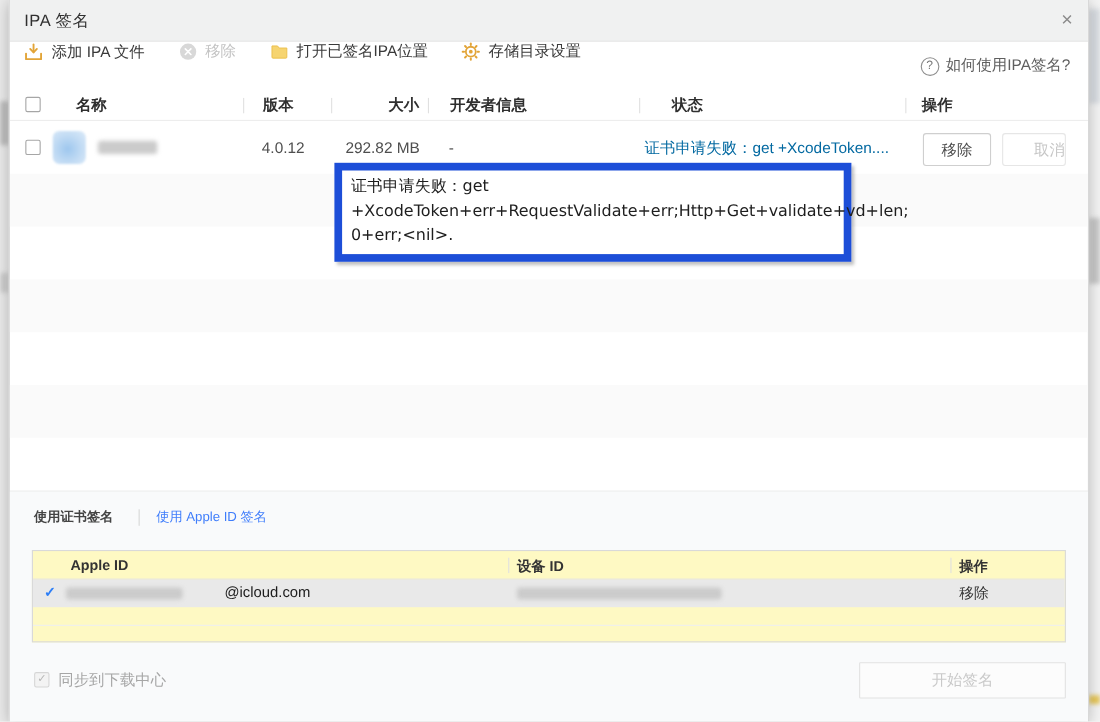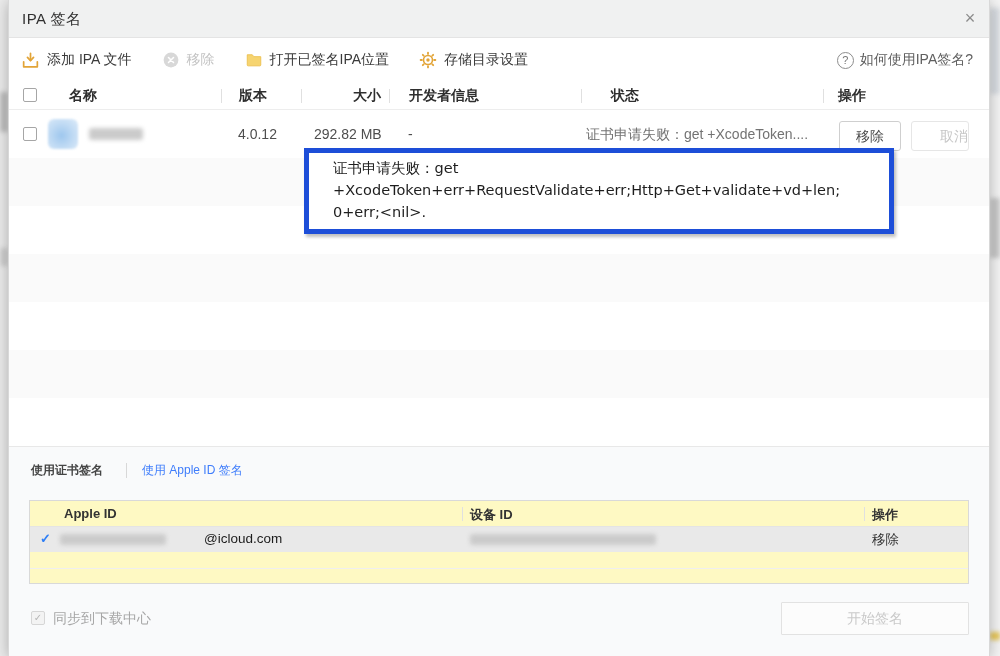--- a/index.html
+++ b/index.html
@@ -19,51 +19,51 @@
 
   
   .dialog { position:absolute; left:8px; top:0; width:982px; height:656px; background:#fff;
             box-shadow:0 2px 14px rgba(0,0,0,.28); border:1px solid #d8d8d8; border-top:none; border-bottom:none; }
 
   .titlebar { position:absolute; left:0; top:0; width:100%; height:38px; background:#f0f1f1; border-bottom:1px solid #e4e4e4; }
   .title { position:absolute; left:13px; top:10px; font-size:15px; font-weight:400; color:#303030; letter-spacing:.5px; }
   .close { position:absolute; right:8px; top:8px; width:22px; height:22px; color:#8b8b8b; font-size:18px; line-height:21px; text-align:center; cursor:pointer; }
 
   
-  .toolbar { position:absolute; left:0; top:38px; width:100%; height:44px; background:#fff; display:flex; align-items:center; padding-left:12px; }
+  .toolbar { position:absolute; left:0; top:38px; width:100%; height:44px; background:#fff; display:flex; align-items:flex-start; padding-left:12px; }
   .tbtn { display:flex; align-items:center; gap:7px; font-size:14px; color:#3a3a3a; margin-right:30px; cursor:pointer; white-space:nowrap; }
   .tbtn.disabled { color:#c3c3c3; cursor:default; }
   .tbtn svg { display:block; }
   .help { position:absolute; right:16px; top:0; height:44px; display:flex; align-items:center; gap:6px; color:#5f5f5f; font-size:14px; cursor:pointer; }
   .qmark { display:inline-block; width:17px; height:17px; border:1px solid #8d8d8d; border-radius:50%; font-size:11px; line-height:15px; text-align:center; color:#777; }
 
   
   .thead { position:absolute; left:0; top:82px; width:100%; height:28px; background:#fff; border-bottom:1px solid #ededed; font-size:14px; font-weight:700; color:#2f2f2f; }
   .thead span.lbl { position:absolute; top:5px; }
   .colsep { position:absolute; top:7px; width:0; height:14px; border-left:1px solid #e0e0e0; }
   .cb { position:absolute; width:14px; height:14px; border:1px solid #a6a6a6; border-radius:2px; background:#fff; cursor:pointer; }
 
   
   .row1 { position:absolute; left:0; top:110px; width:100%; height:48px; background:#fff; font-size:14px; color:#4e4e4e; }
   .appicon { position:absolute; left:39px; top:9px; width:30px; height:30px; border-radius:6px;
              background:radial-gradient(circle at 45% 55%, #9ec7ee 0%, #c3dcf4 55%, #ddebf9 100%); filter:blur(1px); }
   .blob { background:#cbcbcb; border-radius:3px; filter:blur(2px); position:absolute; }
-  .status-err { position:absolute; left:577px; top:16px; color:#737373; }
+  .status-err { position:absolute; left:577px; top:16px; color:#0369a1; }
   .rbtn { position:absolute; top:11px; height:30px; background:#fff; border:1px solid #cfcfcf; border-radius:3px;
           font-size:14px; color:#4a4a4a; text-align:center; line-height:28px; cursor:pointer; font-family:inherit; }
   .rbtn.disabled { border-color:#e6e6e6; color:#c6c6c6; cursor:default; }
 
   
   .stripe { position:absolute; left:0; width:100%; height:48px; }
   .stripe.g { background:#fafafa; }
   .list-bottom { position:absolute; left:0; top:446px; width:100%; height:0; border-top:1px solid #e8e8e8; }
 
   
-  .tooltip { position:absolute; left:295px; top:148px; width:590px; background:#fff; border:5px solid #1d4ed8;
-             box-shadow:2px 3px 3px rgba(0,0,0,.25); padding:4px 12px 6px 24px; z-index:30;
+  .tooltip { position:absolute; left:295px; top:148px; width:470px; background:#fff; border:7px solid #1d4ed8;
+             box-shadow:2px 3px 3px rgba(0,0,0,.25); padding:4px 12px 6px 8px; z-index:30;
              font-family:"DejaVu Sans", "Liberation Sans", sans-serif; font-size:14.5px; color:#1e1e1e; line-height:22px; }
 
   
   .panel { position:absolute; left:0; top:447px; width:100%; height:209px; background:#f9fafb; }
   .tab { position:absolute; top:15px; font-size:12px; cursor:pointer; white-space:nowrap; }
   .tab.cert { left:22px; color:#444; font-weight:600; }
   .tab.appleid { left:133px; color:#3f7dfb; font-weight:500; }
   .tabsep { position:absolute; left:117px; top:16px; height:15px; border-left:1px solid #d8d8d8; }
   .addid { position:absolute; right:22px; top:14px; height:29px; padding:0 15px; background:#fff; border:1px solid #d4d4d4;
            border-radius:3px; font-size:13px; color:#333; line-height:27px; cursor:pointer; font-family:inherit; }

